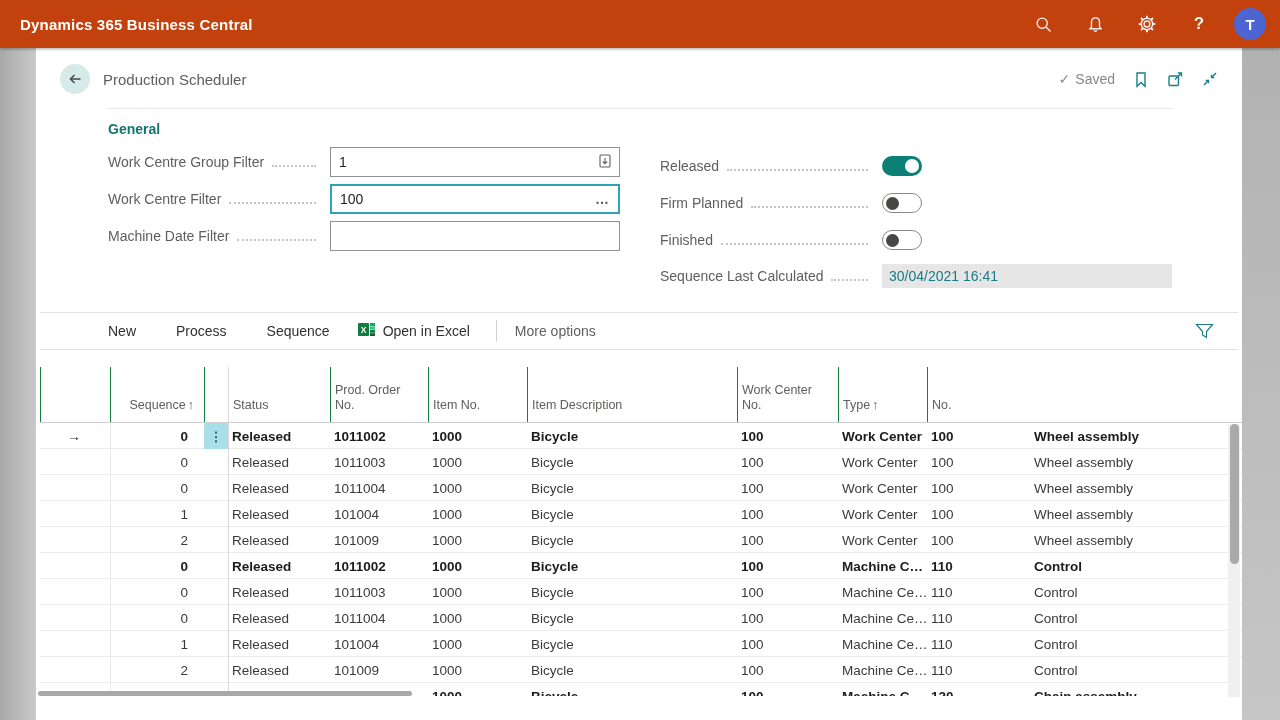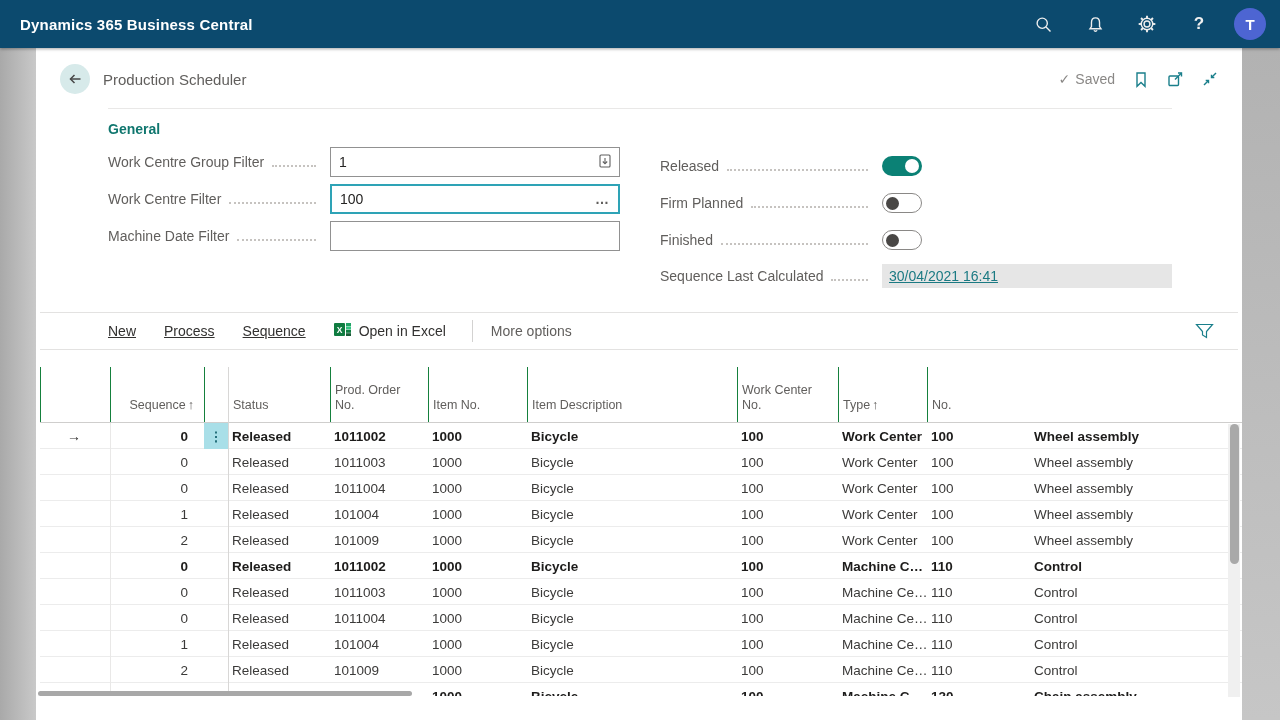--- a/index.html
+++ b/index.html
@@ -2,21 +2,21 @@
 <html><head>
 <meta charset="utf-8">
 <style>
   * { box-sizing:border-box; }
   html,body { margin:0; padding:0; }
   body {
     width:1280px; height:720px; overflow:hidden; background:#fff;
     font-family:"Liberation Sans", sans-serif; font-size:14px; color:#323130;
   }
   
-  .topbar { height:48px; background:#0c4a6e; display:flex; align-items:center;
+  .topbar { height:48px; background:#c2410c; display:flex; align-items:center;
             box-shadow:0 1px 3px rgba(0,0,0,.35); position:relative; z-index:5; }
   .topbar-title { color:#fff; font-weight:700; font-size:15px; margin-left:20px; letter-spacing:.2px; }
   .topbar-right { margin-left:auto; display:flex; align-items:center; gap:18px; margin-right:14px; }
   .tb-icon { width:34px; height:34px; display:flex; align-items:center; justify-content:center; cursor:pointer; }
   .tb-q { color:#f0f0f0; font-size:17px; font-weight:700; }
   .avatar { width:32px; height:32px; border-radius:50%; display:flex; align-items:center;
             justify-content:center; color:#fff; font-weight:700; font-size:15px; }
   
   .main { position:relative; height:672px; background:#fff; }
   .edge-left  { position:absolute; left:0; top:0; bottom:0; width:36px;
@@ -49,25 +49,25 @@
   .control { width:290px; flex:0 0 auto; display:flex; align-items:center; }
   .toggle { width:40px; height:20px; border-radius:10px; position:relative; cursor:pointer; }
   .toggle.on  { background:#0b8175; }
   .toggle.on::after  { content:""; position:absolute; right:3px; top:3px; width:14px; height:14px;
                        border-radius:50%; background:#fff; }
   .toggle.off { background:#fff; border:1px solid #8a8886; }
   .toggle.off::after { content:""; position:absolute; left:3px; top:2.5px; width:13px; height:13px;
                        border-radius:50%; background:#494745; }
   .shortage-row { height:26px; margin-top:8px; }
   .shortage-value { width:290px; height:24px; background:#e6e6e6; color:#1b7a83;
-                    display:flex; align-items:center; padding:0 7px; flex:0 0 auto;text-decoration:underline; }
+                    display:flex; align-items:center; padding:0 7px; flex:0 0 auto; }
   
   .action-bar { margin:16px 4px 0 4px; height:38px; border-top:1px solid #e3e2e1; border-bottom:1px solid #e3e2e1;
                 display:flex; align-items:center; padding-left:68px; padding-right:24px; }
-  .ab-items { display:flex; align-items:center; gap:28px;text-decoration:underline; }
+  .ab-items { display:flex; align-items:center; gap:40px; }
   .ab-item { background:none; border:none; font:inherit; color:#323130; cursor:pointer; padding:0; }
   .ab-excel { display:flex; align-items:center; gap:7px; margin-left:28px; cursor:pointer; color:#323130; }
   .divider-v { width:1px; height:22px; background:#d3d2d1; margin:0 18px 0 26px; }
   .ab-more { color:#605e5c; cursor:pointer; }
   .filter-btn { margin-left:auto; cursor:pointer; display:flex; align-items:center; }
   
   .table-area { position:relative; margin-top:17px; }
   .grid { display:grid; grid-template-columns:70px 94px 24px 102px 98px 99px 210px 101px 89px 103px 198px; }
   .grid-header { margin-left:4px; height:56px; border-bottom:1px solid #cfcecd; }
   .gh-cell { display:flex; align-items:flex-end; padding:0 6px 8px 4px; font-size:12.5px;

